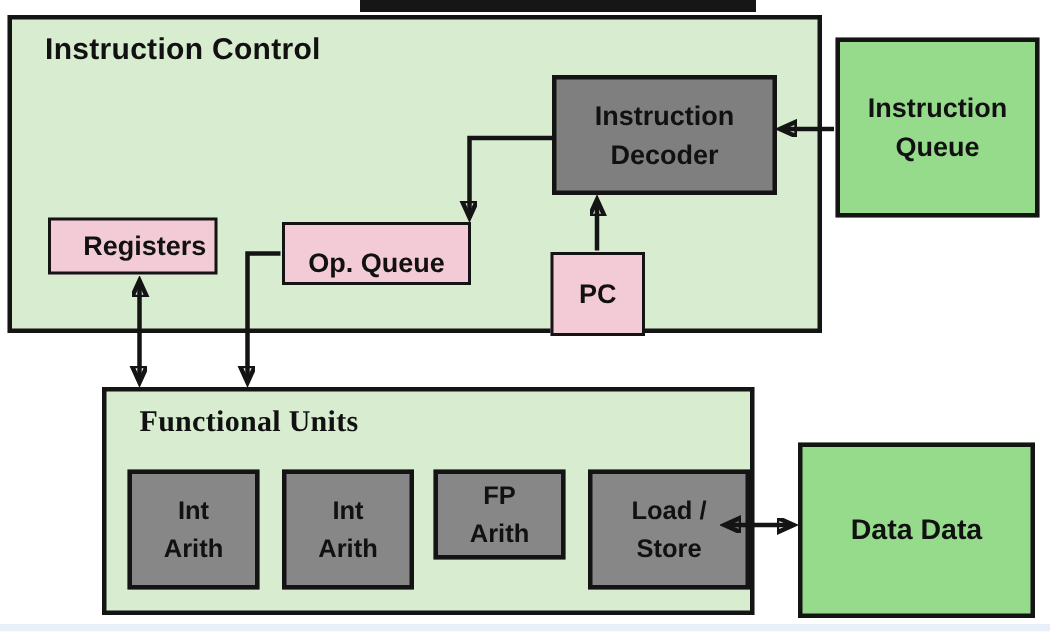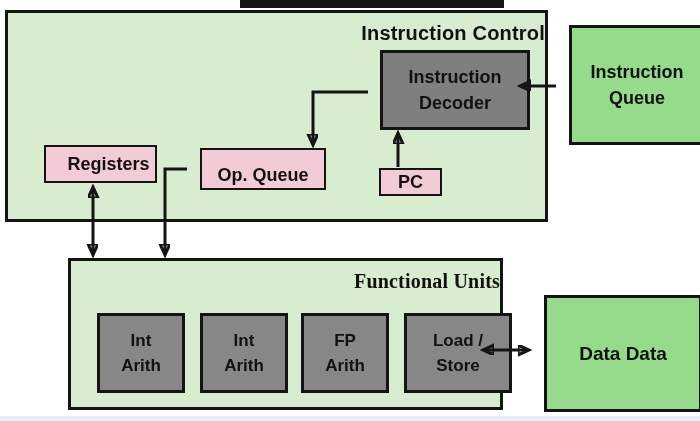--- a/index.html
+++ b/index.html
@@ -38,33 +38,32 @@
     left:0;top:416px;width:700px;height:5px;
     background:var(--bottom-strip);
   }
 
   .panel{
     background:var(--panel-green);
     border:3px solid var(--border);
   }
   .panel-title{
     position:absolute;left:0;right:0;
-    text-align:right;
+    text-align:left;
     font-size:20px;
     letter-spacing:0.2px;
     margin-left:22px;
   }
 
   .node{
     display:flex;flex-direction:column;
     align-items:center;justify-content:center;
     text-align:center;
     border:3px solid var(--border);
     line-height:25px;
-    margin-left:12px;
   }
   .pink{
     background:var(--pink);
     border-width:2.5px;
     font-size:18px;
   }
   .gray{
     background:var(--gray-dark);
     font-size:18px;
     line-height:26px;
@@ -83,28 +82,28 @@
   .cache.single{font-size:19px;}
 
   
   #instruction-control{left:5px;top:10px;width:543px;height:212px;}
   #instruction-control .panel-title{top:9px;}
   #functional-units{left:68px;top:258px;width:435px;height:152px;font-family:Liberation Serif, serif;}
   #functional-units .panel-title{top:9px;}
 
   #registers{left:32px;top:145px;width:113px;height:38px;padding-left:16px;}
   #op-queue{left:188px;top:148px;width:126px;height:42px;justify-content:flex-end;}
-  #pc{left:367px;top:168px;width:63px;height:28px;align-items:center;}
+  #pc{left:367px;top:168px;width:63px;height:56px;align-items:center;}
   #instruction-decoder{left:368px;top:50px;width:150px;height:80px;}
   #instruction-cache{left:557px;top:25px;width:136px;height:120px;}
   #data-cache{left:532px;top:295px;width:158px;height:117px;}
 
   #unit-int-arith-1{left:85px;top:313px;width:88px;height:80px;}
   #unit-int-arith-2{left:188px;top:313px;width:88px;height:80px;}
-  #unit-fp-arith{left:289px;top:313px;width:88px;height:80px;}
+  #unit-fp-arith{left:289px;top:313px;width:88px;height:60px;}
   #unit-load-store{left:392px;top:313px;width:108px;height:80px;}
 
   svg.arrows{
     position:absolute;left:0;top:0;width:700px;height:421px;
     pointer-events:none;z-index:10;
   }
   svg.arrows path{
     stroke:var(--border);
     stroke-width:3;
     fill:none;

